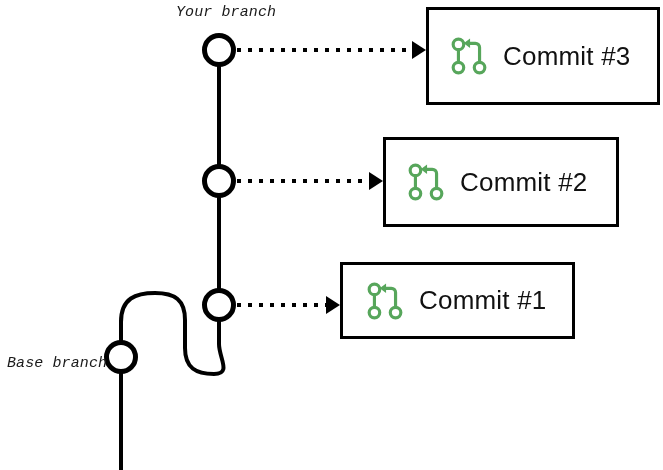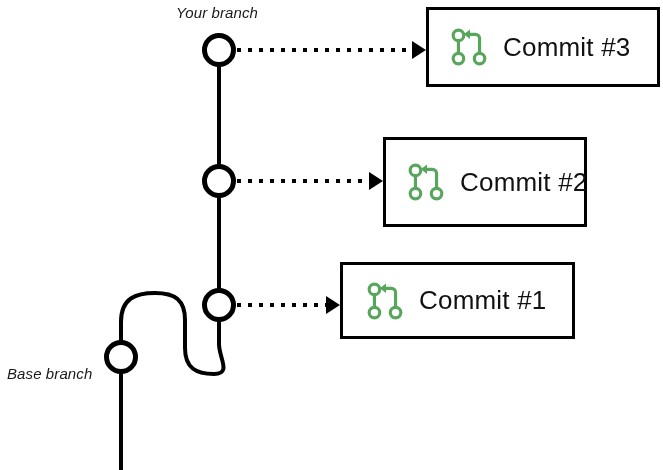--- a/index.html
+++ b/index.html
@@ -19,45 +19,45 @@
   }
   #diagram-svg {
     position: absolute;
     left: 0;
     top: 0;
     width: 663px;
     height: 470px;
   }
   .branch-label {
     position: absolute;
-    font-family: Liberation Sans, sans-serif;
+    font-family: Liberation Mono, monospace;
     font-style: italic;
     font-size: 15px;
     color: #1a1a1a;
     white-space: nowrap;
     letter-spacing: 0.1px;
   }
   #label-your-branch {
     left: 176px;
     top: 4px;
   }
   #label-base-branch {
     left: 7px;
-    top: 365px;
+    top: 355px;
   }
   .commit-box {
     position: absolute;
     box-sizing: border-box;
     background: #ffffff;
     border: 3px solid #000000;
     display: flex;
     align-items: center;
   }
-  #commit-box-3 { left: 426px; top: 7px;   width: 234px; height: 80px; }
-  #commit-box-2 { left: 383px; top: 137px; width: 204px; height: 90px; }
+  #commit-box-3 { left: 426px; top: 7px;   width: 234px; height: 98px; }
+  #commit-box-2 { left: 383px; top: 137px; width: 236px; height: 90px; }
   #commit-box-1 { left: 340px; top: 262px; width: 235px; height: 77px; }
   .commit-icon {
     flex: 0 0 auto;
     margin-left: 22px;
     width: 36px;
     height: 38px;
     display: block;
   }
   #commit-box-1 .commit-icon { margin-left: 24px; }
   .commit-label {

